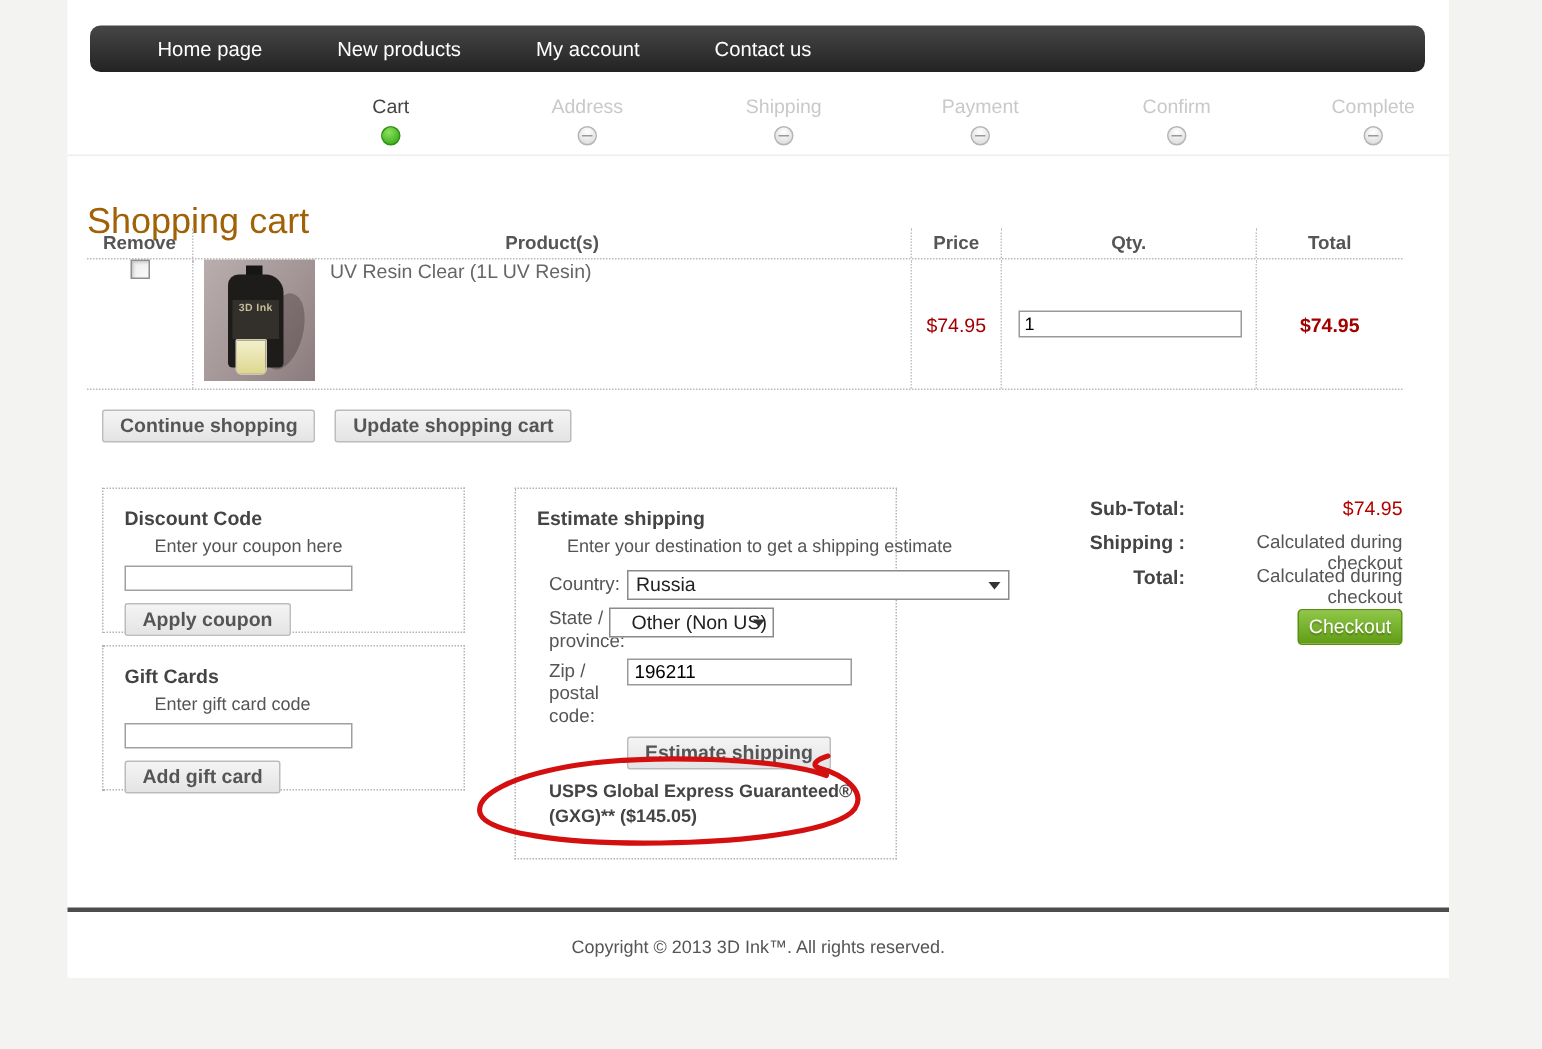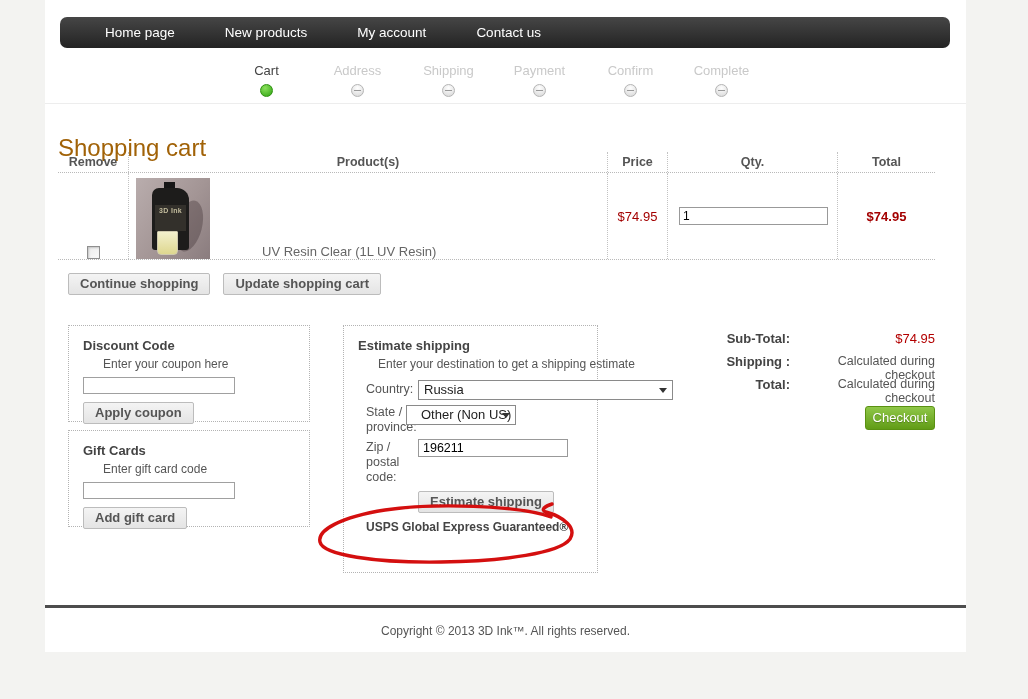--- a/index.html
+++ b/index.html
@@ -5,42 +5,42 @@
   * { margin:0; padding:0; box-sizing:border-box; }
   html,body { width:1028px; height:699px; background:#f3f3f1; font-family:"Liberation Sans", sans-serif; }
   #page { position:relative; margin-left:45px; width:921px; height:652px; background:#fff; overflow:visible; }
 
   
   .navbar { position:absolute; left:15px; top:17px; width:890px; height:31px; border-radius:7px;
             background:linear-gradient(#464646,#232323); display:flex; align-items:center; padding-left:35px; }
   .nav-item { color:#fff; font-size:13.5px; margin-right:30px; padding:0 10px; cursor:pointer; }
 
   
-  .steps { position:absolute; left:176px; top:63px; display:flex; }
+  .steps { position:absolute; left:170px; top:63px; display:flex;gap:40px; }
   .step { width:91px; text-align:center; }
   .step .lbl { font-size:13px; color:#c9c9c9; }
   .step.active .lbl { color:#444; }
   .dot { width:13px; height:13px; border-radius:50%; margin:6px auto 0; position:relative;
          background:radial-gradient(circle at 50% 28%, #ffffff, #d6d6d6); border:1px solid #b5b5b5; }
   .dot.inactive::after { content:""; position:absolute; left:2px; right:2px; top:5px; height:1px; background:#9a9a9a; }
   .dot.active { background:radial-gradient(circle at 38% 28%, #8be05c, #2fa312); border:1px solid #2e9110; }
 
   .steps-sep { position:absolute; left:0; top:103px; width:921px; height:1px; background:#ededed; }
 
   h1.page-title { position:absolute; left:13px; top:106px; font-size:24px; font-weight:normal; color:#a16207;margin-top:28px; }
 
   
   .cart-table { position:absolute; left:13px; top:152px; width:877px; font-size:12.5px; }
   .thead, .trow { display:grid; grid-template-columns:70px 479px 60px 170px 98px; border-bottom:1px dotted #b9b9b9; }
   .thead { height:21px; align-items:center; }
   .th { text-align:center; font-weight:bold; color:#555; }
   .trow { height:87px; align-items:center; }
   .col-sep { border-left:1px dotted #c2c2c2; height:100%; display:flex; align-items:center; justify-content:center; }
   .thead .col-sep { align-items:center; }
-  .cell-remove { display:flex; align-items:flex-end; justify-content:center; height:100%;gap:42px; }
+  .cell-remove { display:flex; align-items:flex-start; justify-content:center; height:100%; }
   .cb { width:13px; height:13px; border:1px solid #8f8f8f; background:linear-gradient(135deg,#ececec,#fafafa);
         box-shadow:inset 1px 1px 2px rgba(0,0,0,.18); cursor:pointer; }
   .cell-product { justify-content:flex-start !important; padding-left:7px; }
   .prod-name { margin-left:10px; color:#666; font-size:13px; cursor:pointer; }
   .price-val { color:#a30000; font-size:13px; }
   .total-val { color:#a30000; font-size:13px; font-weight:bold; }
   .qty-cell { justify-content:flex-start !important; padding-left:11px; }
   .qty-input { width:149px; height:18px; border:1px solid #999; font-size:12px; padding:1px 3px;
                font-family:"Liberation Sans", sans-serif; }
 
@@ -219,20 +219,21 @@
       <span class="sel-arrow"></span>
     </div>
 
     <div class="frm-lbl lbl-zip">Zip / postal code:</div>
     <input class="inp-zip" type="text" value="196211" style="">
 
     <span class="btn btn-estimate">Estimate shipping</span>
 
     <div class="usps-result">
       <div>USPS Global Express Guaranteed®</div>
+      <div>(GXG)** ($145.05)</div>
     </div>
   </div>
 
   <svg class="annotation" viewBox="0 0 270 64">
     <path d="M 238 16 C 205 4, 120 2, 72 9 C 28 16, 4 29, 7 41 C 10 54, 62 62, 128 61
              C 192 60, 247 52, 257 38 C 264 27, 251 16, 233 11 C 227 9, 232 5, 239 3" fill="none" stroke="#d40f0f" stroke-width="3.4" stroke-linecap="round"></path>
   </svg>
 
   <div class="tot-row row-subtotal">
     <span class="tot-lbl">Sub-Total:</span>

